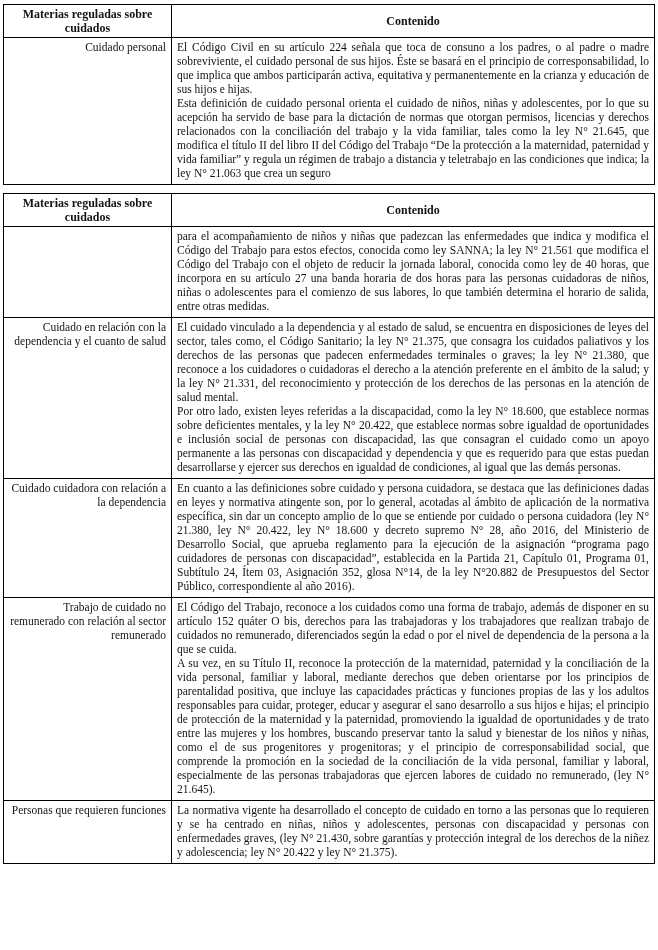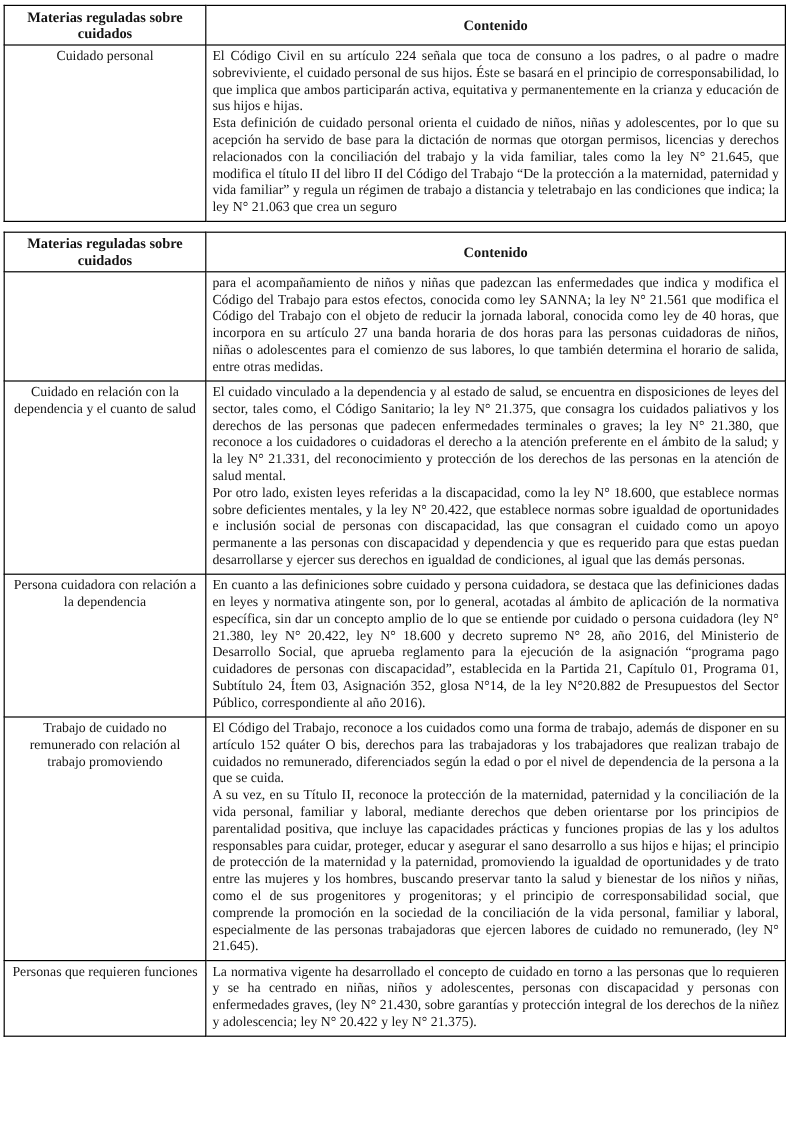--- a/index.html
+++ b/index.html
@@ -33,21 +33,21 @@
     padding: 2px 5px 4px 5px;
   }
   th {
     font-size: 12px;
     font-weight: bold;
     text-align: center;
     vertical-align: middle;
     padding: 2px 6px;
   }
   td.materia {
-    text-align: center;
+    text-align: right;
   }
   td.contenido p {
     margin: 0;
     text-align: justify;
   }
 </style>
 </head>
 <body>
 
 <div class="page">
@@ -93,27 +93,27 @@
         </td>
       </tr>
       <tr>
         <td class="materia">Cuidado en relación con la dependencia y el cuanto de salud</td>
         <td class="contenido">
           <p>El cuidado vinculado a la dependencia y al estado de salud, se encuentra en disposiciones de leyes del sector, tales como, el Código Sanitario; la ley N° 21.375, que consagra los cuidados paliativos y los derechos de las personas que padecen enfermedades terminales o graves; la ley N° 21.380, que reconoce a los cuidadores o cuidadoras el derecho a la atención preferente en el ámbito de la salud; y la ley N° 21.331, del reconocimiento y protección de los derechos de las personas en la atención de salud mental.</p>
           <p>Por otro lado, existen leyes referidas a la discapacidad, como la ley N° 18.600, que establece normas sobre deficientes mentales, y la ley N° 20.422, que establece normas sobre igualdad de oportunidades e inclusión social de personas con discapacidad, las que consagran el cuidado como un apoyo permanente a las personas con discapacidad y dependencia y que es requerido para que estas puedan desarrollarse y ejercer sus derechos en igualdad de condiciones, al igual que las demás personas.</p>
         </td>
       </tr>
       <tr>
-        <td class="materia">Persona cuidadora con relación a la dependencia</td>
+        <td class="materia">Cuidado cuidadora con relación a la dependencia</td>
         <td class="contenido">
           <p>En cuanto a las definiciones sobre cuidado y persona cuidadora, se destaca que las definiciones dadas en leyes y normativa atingente son, por lo general, acotadas al ámbito de aplicación de la normativa específica, sin dar un concepto amplio de lo que se entiende por cuidado o persona cuidadora (ley N° 21.380, ley N° 20.422, ley N° 18.600 y decreto supremo N° 28, año 2016, del Ministerio de Desarrollo Social, que aprueba reglamento para la ejecución de la asignación “programa pago cuidadores de personas con discapacidad”, establecida en la Partida 21, Capítulo 01, Programa 01, Subtítulo 24, Ítem 03, Asignación 352, glosa N°14, de la ley N°20.882 de Presupuestos del Sector Público, correspondiente al año 2016).</p>
         </td>
       </tr>
       <tr>
-        <td class="materia">Trabajo de cuidado no remunerado con relación al trabajo promoviendo</td>
+        <td class="materia">Trabajo de cuidado no remunerado con relación al sector remunerado</td>
         <td class="contenido">
           <p>El Código del Trabajo, reconoce a los cuidados como una forma de trabajo, además de disponer en su artículo 152 quáter O bis, derechos para las trabajadoras y los trabajadores que realizan trabajo de cuidados no remunerado, diferenciados según la edad o por el nivel de dependencia de la persona a la que se cuida.</p>
           <p>A su vez, en su Título II, reconoce la protección de la maternidad, paternidad y la conciliación de la vida personal, familiar y laboral, mediante derechos que deben orientarse por los principios de parentalidad positiva, que incluye las capacidades prácticas y funciones propias de las y los adultos responsables para cuidar, proteger, educar y asegurar el sano desarrollo a sus hijos e hijas; el principio de protección de la maternidad y la paternidad, promoviendo la igualdad de oportunidades y de trato entre las mujeres y los hombres, buscando preservar tanto la salud y bienestar de los niños y niñas, como el de sus progenitores y progenitoras; y el principio de corresponsabilidad social, que comprende la promoción en la sociedad de la conciliación de la vida personal, familiar y laboral, especialmente de las personas trabajadoras que ejercen labores de cuidado no remunerado, (ley N° 21.645).</p>
         </td>
       </tr>
       <tr>
         <td class="materia">Personas que requieren funciones</td>
         <td class="contenido">
           <p>La normativa vigente ha desarrollado el concepto de cuidado en torno a las personas que lo requieren y se ha centrado en niñas, niños y adolescentes, personas con discapacidad y personas con enfermedades graves, (ley N° 21.430, sobre garantías y protección integral de los derechos de la niñez y adolescencia; ley N° 20.422 y ley N° 21.375).</p>
         </td>

